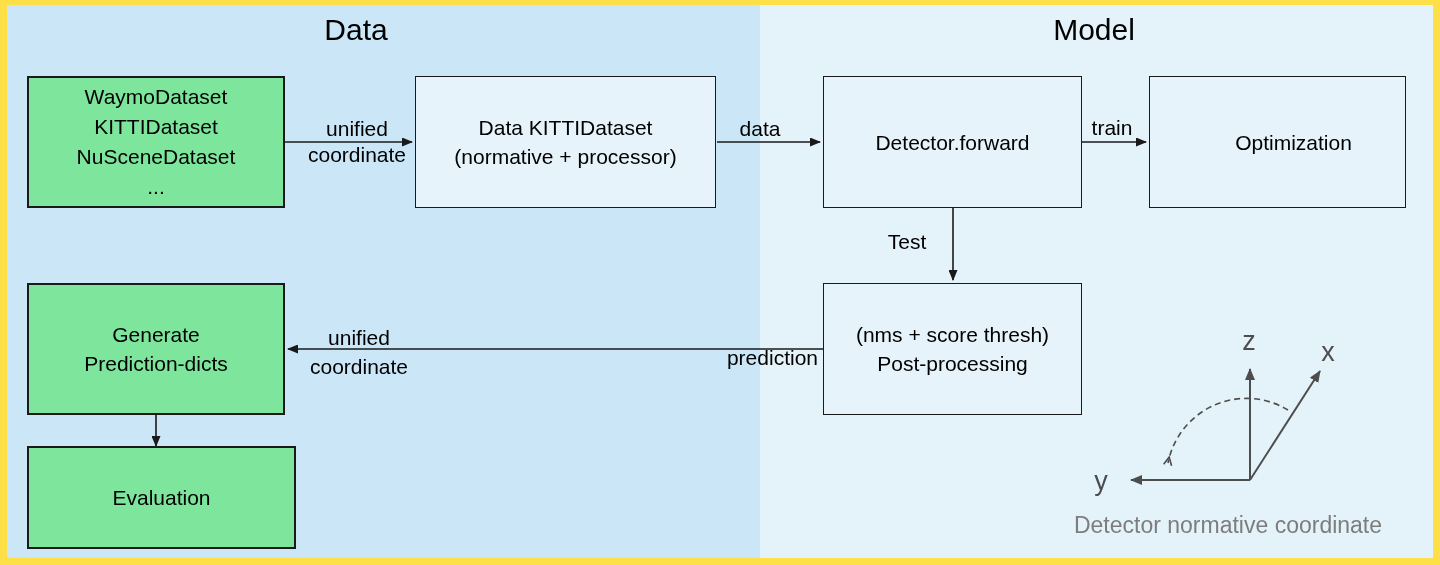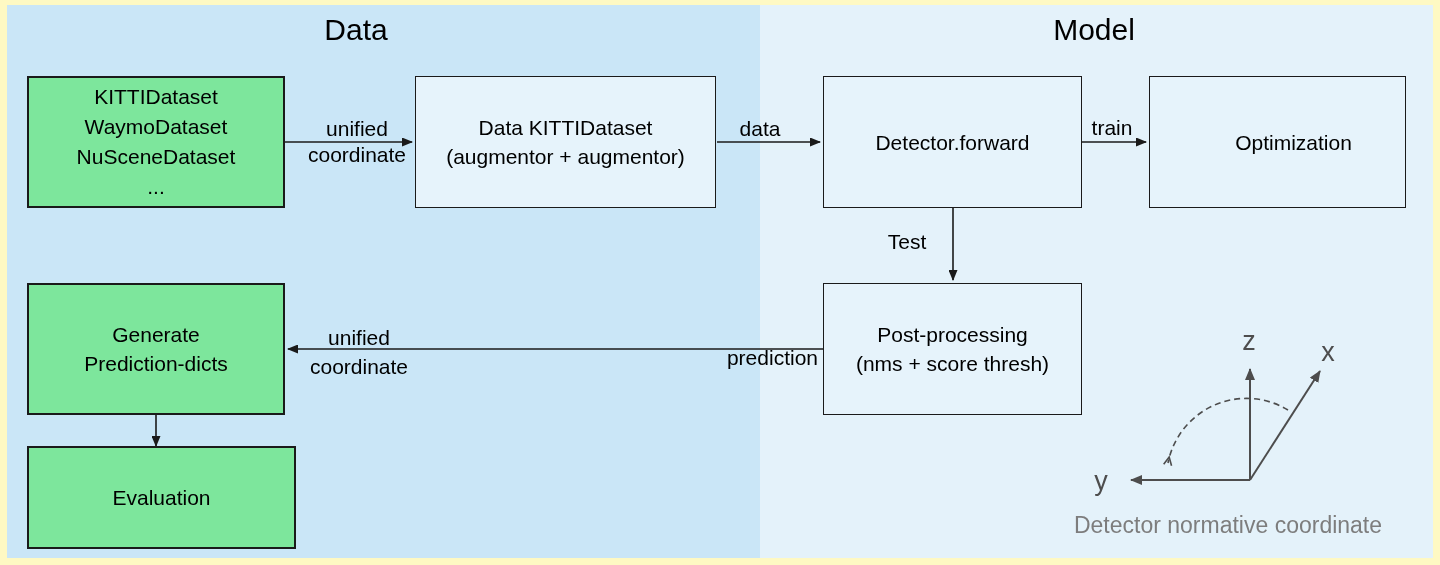--- a/index.html
+++ b/index.html
@@ -1,19 +1,19 @@
 <!DOCTYPE html>
 <html style="--panel-left: #cae6f7; --panel-right: #e4f2fa; --node-fill-blue: #e6f3fb; --node-fill-green: #7de69c; --node-border: #1a1a1a; --axis-gray: #4d4d4d; --caption-gray: #7d7d7d; --text: #000000;"><head>
 <meta charset="utf-8">
 <style>
   html, body { margin: 0; padding: 0; background: #ffffff; }
   body { font-family: "Liberation Sans", sans-serif; color: var(--text, #000); }
   .stage {
     position: relative; width: 1440px; height: 565px;
-    background: #fef9c3; overflow: hidden;
+    background: #fde047; overflow: hidden;
   }
   .panel { position: absolute; top: 5px; height: 553px; }
   .panel-left  { left: 7px;   width: 753px; background: var(--panel-left); }
   .panel-right { left: 760px; width: 673px; background: var(--panel-right); }
 
   .section-title {
     position: absolute; top: 12px; font-size: 30px; line-height: 36px;
     transform: translateX(-50%); white-space: nowrap; color: var(--text);
   }
   #title-data  { left: 356px; }
@@ -99,42 +99,42 @@
     <path class="ln" d="M823 349 L288 349" marker-end="url(#mArrowBlack)"></path>
     <path class="ln" d="M156 415 L156 446" marker-end="url(#mArrowBlack)"></path>
 
     <path class="ax" d="M1250 480 L1250 369" marker-end="url(#mArrowGray)"></path>
     <path class="ax" d="M1250 480 L1320 371" marker-end="url(#mArrowGray)"></path>
     <path class="ax" d="M1250 480 L1131 480" marker-end="url(#mArrowGray)"></path>
     <path class="ax-dashed" d="M1288 410 A 80 80 0 0 0 1168 463" marker-end="url(#mArrowOpen)"></path>
   </svg>
 
   <div class="node node-green" id="node-datasets">
+    <span class="nl">WaymoDataset</span>
     <span class="nl">KITTIDataset</span>
-    <span class="nl">WaymoDataset</span>
     <span class="nl">NuSceneDataset</span>
     <span class="nl">...</span>
   </div>
 
   <div class="node node-blue" id="node-data-preparation">
     <span class="nl">Data KITTIDataset</span>
-    <span class="nl">(augmentor + augmentor)</span>
+    <span class="nl">(normative + processor)</span>
   </div>
 
   <div class="node node-blue" id="node-detector">
     <span class="nl">Detector.forward</span>
   </div>
 
   <div class="node node-blue" id="node-optimization">
     <span class="nl">Optimization</span>
   </div>
 
   <div class="node node-blue" id="node-post-processing">
+    <span class="nl">(nms + score thresh)</span>
     <span class="nl">Post-processing</span>
-    <span class="nl">(nms + score thresh)</span>
   </div>
 
   <div class="node node-green" id="node-generate">
     <span class="nl">Generate</span>
     <span class="nl">Prediction-dicts</span>
   </div>
 
   <div class="node node-green" id="node-evaluation">
     <span class="nl">Evaluation</span>
   </div>

